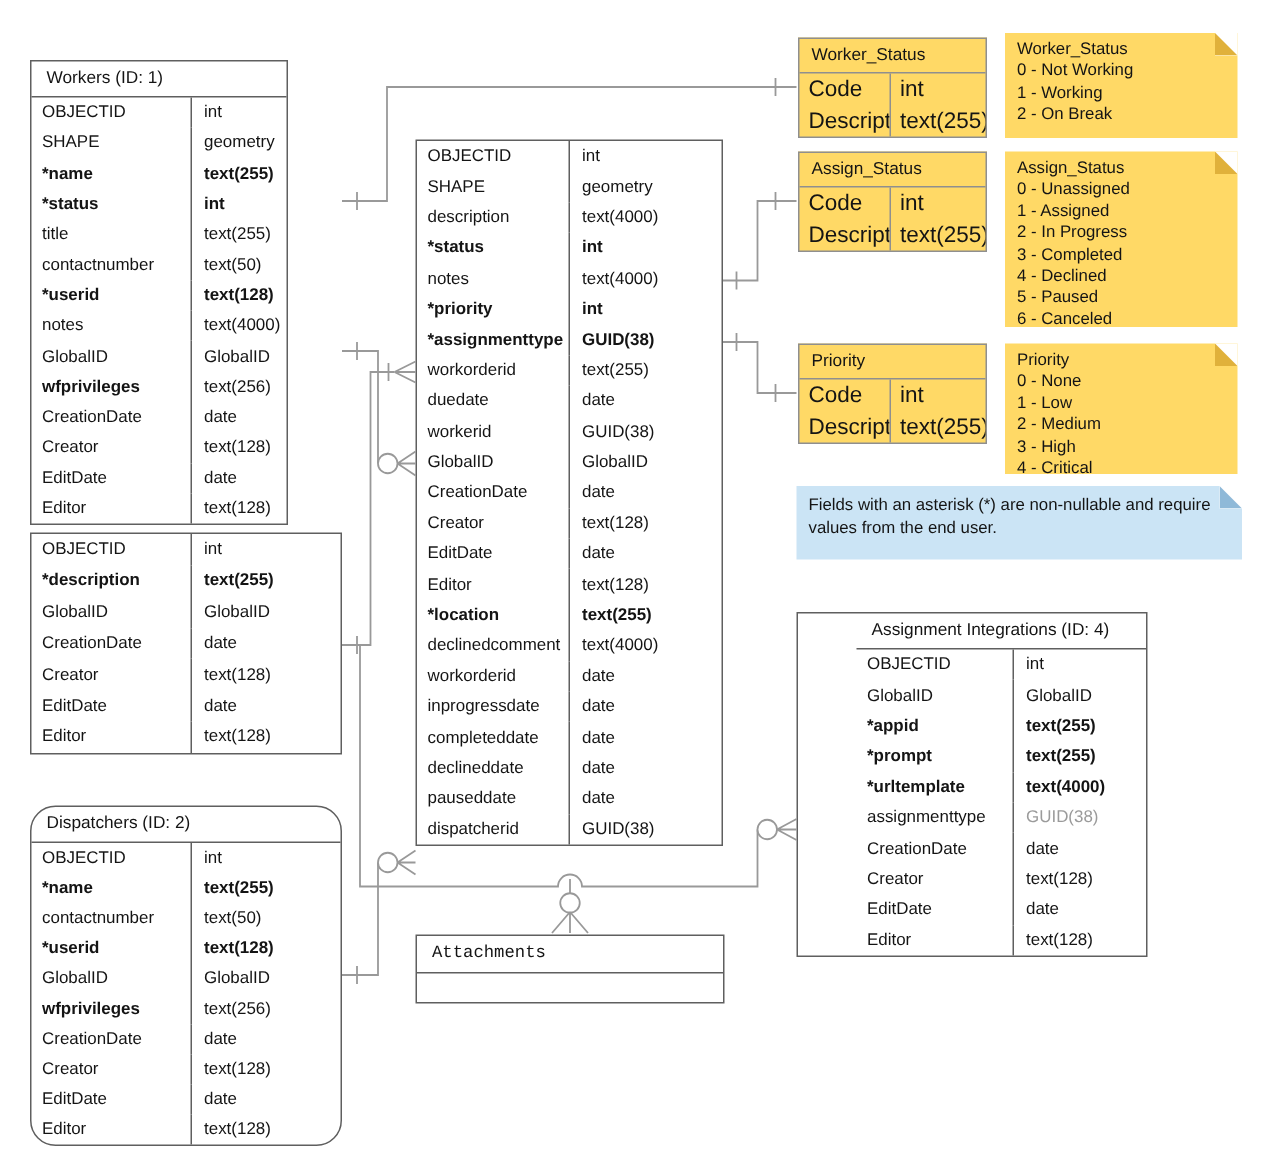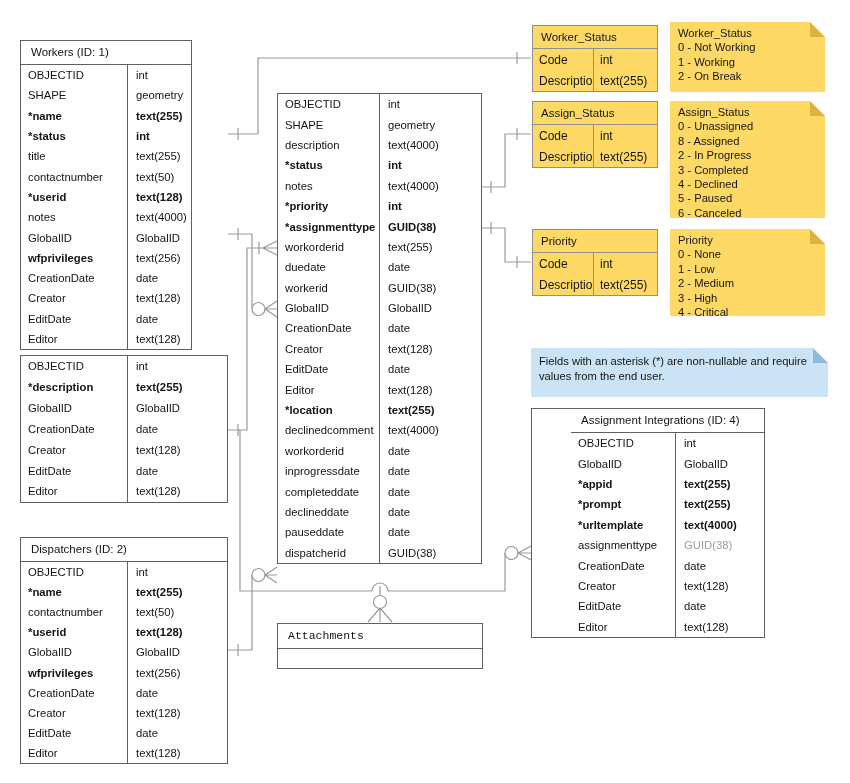--- a/index.html
+++ b/index.html
@@ -12,21 +12,21 @@
   .rows{position:relative;}
   .trow{display:flex;height:var(--rh,20.3px);font-size:11.3px;align-items:center;white-space:nowrap;}
   .cell{overflow:hidden;}
   .cell.name{width:var(--c1,106px);flex:none;padding-left:7px;box-sizing:border-box;}
   .cell.type{flex:1;align-self:stretch;display:flex;align-items:center;padding-left:8px;
              border-left:1px solid #5f5f5f;box-sizing:border-box;}
   .bold{font-weight:bold;}
   .muted{color:#9b9b9b;}
   .tbl.domain{background:#FFD966;border-color:#8f8f8f;}
   .tbl.domain .hdr{border-bottom-color:#8f8f8f;height:22px;line-height:22px;padding-left:8px;}
-  .tbl.domain .trow{font-size:12px;}
+  .tbl.domain .trow{font-size:15px;}
   .tbl.domain .cell.name{padding-left:6px;}
   .tbl.domain .cell.type{border-left-color:#8f8f8f;padding-left:6px;}
   .tbl.plain .hdr{height:24px;line-height:24px;font-family:Liberation Mono, monospace;}
   .note{position:absolute;box-sizing:border-box;padding:4px 8px 0 8px;font-size:11.2px;
         line-height:14.4px;z-index:2;}
   .note.yellow{background:#FFD966;}
   .note.blue{background:#CBE4F5;line-height:15px;padding-top:6px;padding-right:14px;}
   .fold{position:absolute;top:0;right:0;width:15px;height:15px;background:#fff;}
   .fold::after{content:"";position:absolute;left:0;top:0;width:15px;height:15px;
                clip-path:polygon(0 0,0 100%,100% 100%);}
@@ -175,21 +175,21 @@
           <span class="cell name">EditDate</span>
           <span class="cell type">date</span>
         </div>
         <div class="trow">
           <span class="cell name">Editor</span>
           <span class="cell type">text(128)</span>
         </div>
       </div>
   </div>
 
-  <div class="tbl" style="left:20px;top:537px;width:208px;--c1:106px;--rh:20.1px;">
+  <div class="tbl" style="left:20px;top:537px;width:208px;border-radius:17px;--c1:106px;--rh:20.1px;">
     <div class="hdr">Dispatchers (ID: 2)</div>
     <div class="rows">
         <div class="trow">
           <span class="cell name">OBJECTID</span>
           <span class="cell type">int</span>
         </div>
         <div class="trow">
           <span class="cell name bold">*name</span>
           <span class="cell type bold">text(255)</span>
         </div>
@@ -425,36 +425,36 @@
   <div class="note-line">Worker_Status</div>
       <div class="note-line">0 - Not Working</div>
       <div class="note-line">1 - Working</div>
       <div class="note-line">2 - On Break</div>
     </div>
 
   <div class="note yellow" style="left:670px;top:101px;width:155px;height:117px;">
     <span class="fold"></span>
   <div class="note-line">Assign_Status</div>
       <div class="note-line">0 - Unassigned</div>
-      <div class="note-line">8 - Assigned</div>
+      <div class="note-line">1 - Assigned</div>
       <div class="note-line">2 - In Progress</div>
       <div class="note-line">3 - Completed</div>
       <div class="note-line">4 - Declined</div>
       <div class="note-line">5 - Paused</div>
       <div class="note-line">6 - Canceled</div>
     </div>
 
   <div class="note yellow" style="left:670px;top:229px;width:155px;height:87px;">
     <span class="fold"></span>
   <div class="note-line">Priority</div>
       <div class="note-line">0 - None</div>
       <div class="note-line">1 - Low</div>
       <div class="note-line">2 - Medium</div>
       <div class="note-line">3 - High</div>
       <div class="note-line">4 - Critical</div>
     </div>
 
-  <div class="note blue" style="left:531px;top:324px;width:297px;height:49px;margin-top:24px;">
+  <div class="note blue" style="left:531px;top:324px;width:297px;height:49px;">
     <span class="fold"></span>
     <div style="white-space:normal;">Fields with an asterisk (*) are non-nullable and require values from the end user.</div>
   </div>
 
 </div>
 
 </body></html>

